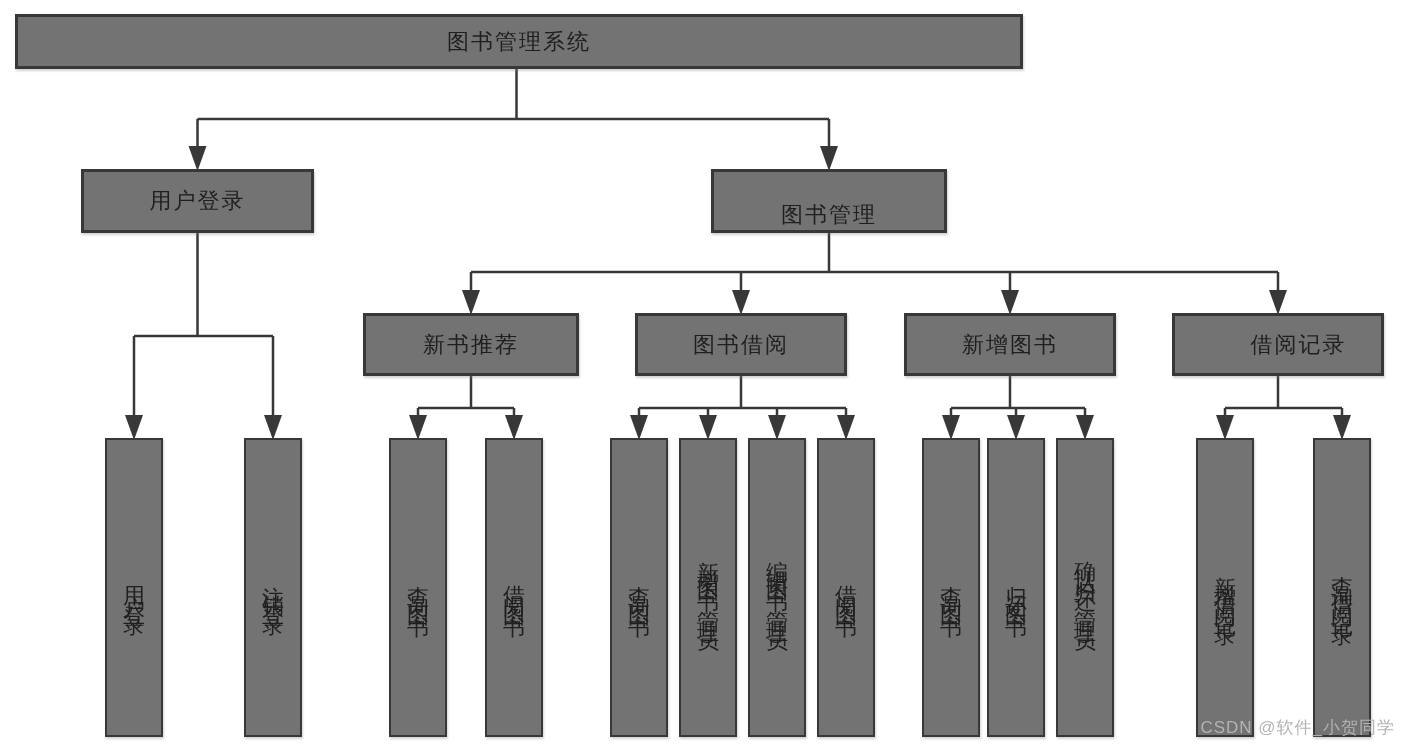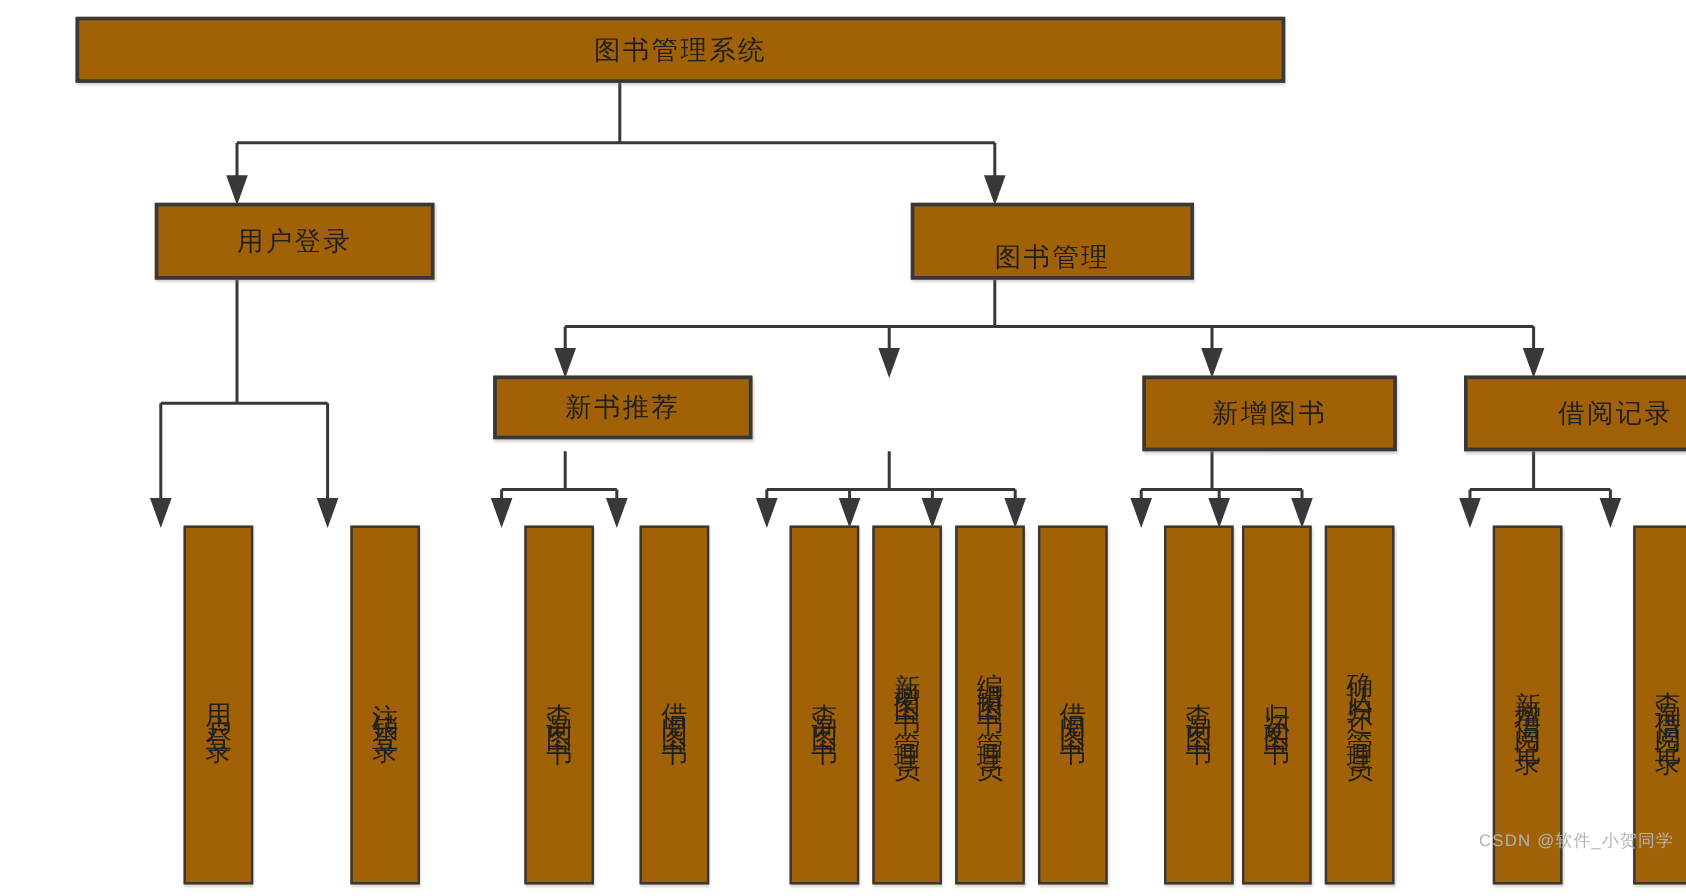--- a/index.html
+++ b/index.html
@@ -12,43 +12,42 @@
   }
   svg.connectors{
     position:absolute;left:0;top:0;width:1405px;height:747px;
     z-index:1;
   }
   .cline{fill:none;stroke:#383838;stroke-width:2.5;}
   .ahead{fill:#383838;stroke:none;}
   .node{
     position:absolute;
     box-sizing:border-box;
-    background:#a16207;
+    background:#737373;
     border:3px solid #383838;
     display:flex;align-items:center;justify-content:center;
     z-index:2;
     box-shadow:1px 2px 2px rgba(130,130,130,0.35);
-    margin-left:48px;
   }
   .leaf{border-width:2.5px;}
   .h-label{
     font-size:22px;letter-spacing:2px;color:#1f1f1f;white-space:nowrap;
   }
   .v-label{
     writing-mode:vertical-rl;
     text-orientation:mixed;
     font-size:22px;
     letter-spacing:10px;
     line-height:1;
     color:#1f1f1f;
   }
   .watermark{
     position:absolute;
-    right:10px;top:692px;
-    font-size:14px;
+    right:10px;top:716px;
+    font-size:17px;
     color:#b3b3b3;
     letter-spacing:1px;
     white-space:nowrap;
     z-index:5;
   }
 </style>
 </head>
 <body>
 
 <div class="canvas">
@@ -89,22 +88,25 @@
     <span class="h-label">图书管理系统</span>
   </div>
 
   <div class="node" style="left:81px;top:169px;width:233px;height:64px;">
     <span class="h-label">用户登录</span>
   </div>
   <div class="node" style="left:711px;top:169px;width:236px;height:64px;align-items:flex-end;">
     <span class="h-label">图书管理</span>
   </div>
 
-  <div class="node" style="left:363px;top:313px;width:216px;height:53px;">
+  <div class="node" style="left:363px;top:313px;width:216px;height:63px;">
     <span class="h-label">新书推荐</span>
+  </div>
+  <div class="node" style="left:635px;top:313px;width:212px;height:63px;">
+    <span class="h-label">图书借阅</span>
   </div>
   <div class="node" style="left:904px;top:313px;width:212px;height:63px;">
     <span class="h-label">新增图书</span>
   </div>
   <div class="node" style="left:1172px;top:313px;width:212px;height:63px;padding-left:41px;">
     <span class="h-label">借阅记录</span>
   </div>
 
   <div class="node leaf" style="left:105px;top:438px;width:58px;height:299px;">
     <span class="v-label">用户登录</span>

